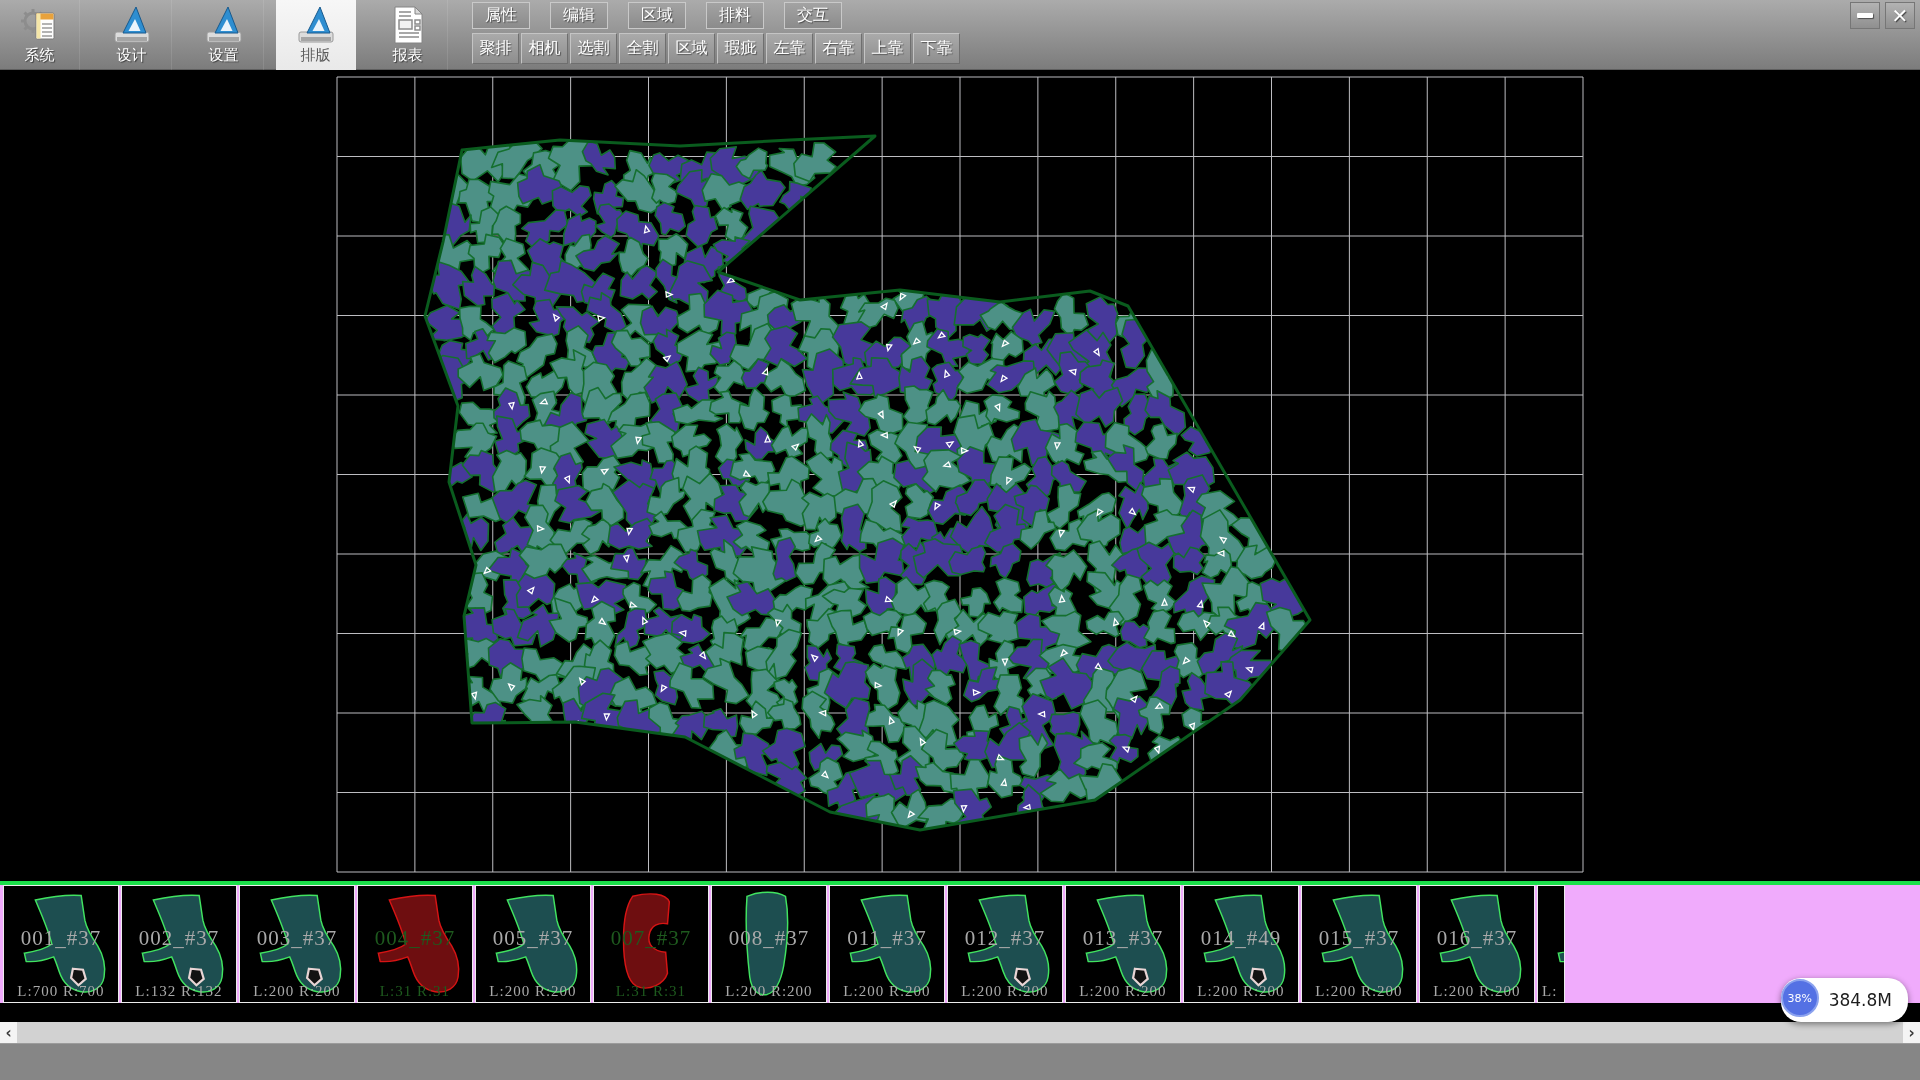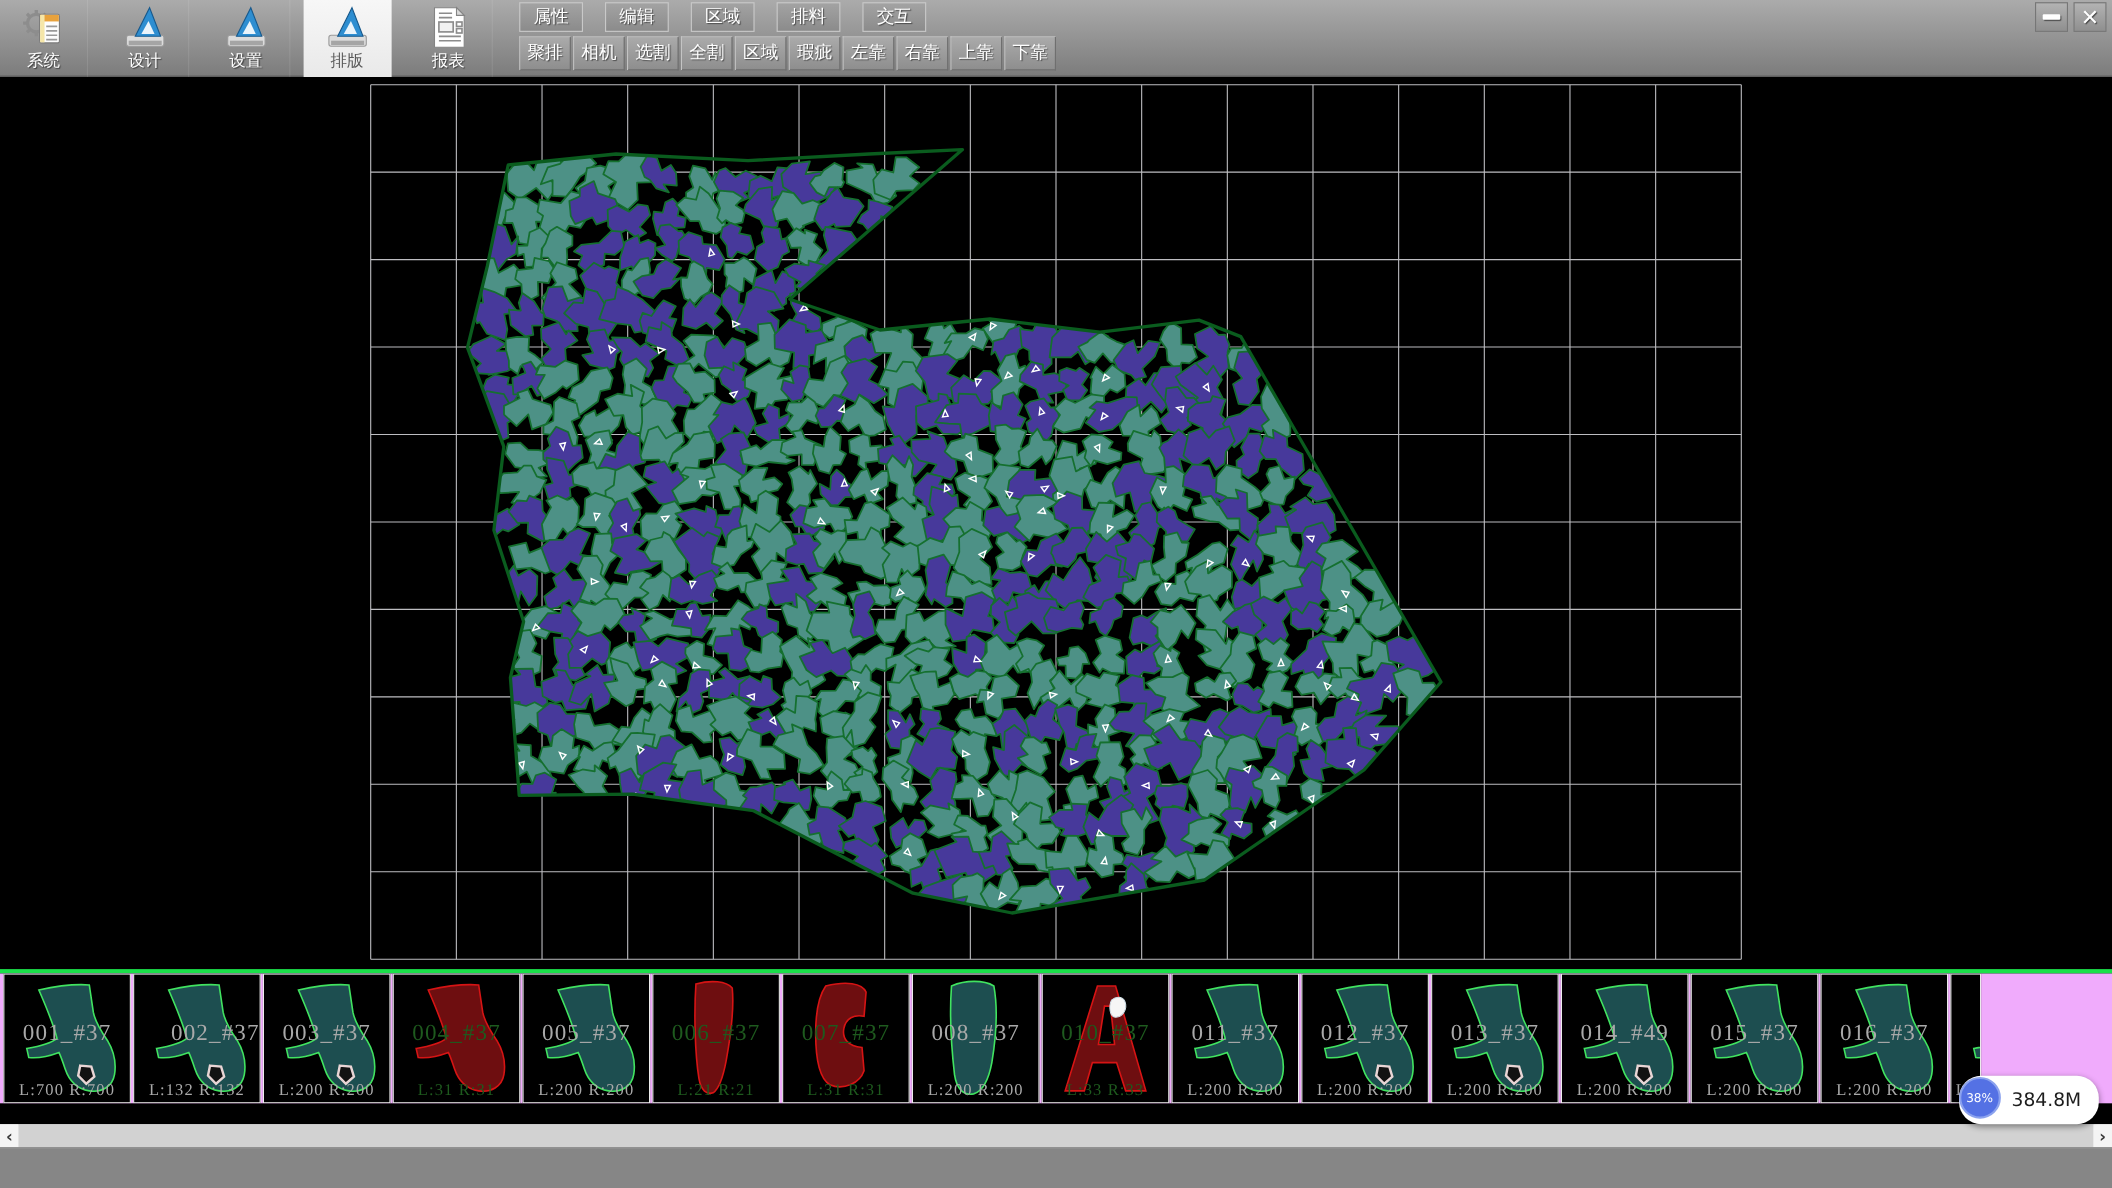--- a/index.html
+++ b/index.html
@@ -766,21 +766,21 @@
           <path d="M63,87 L74,88 L77,98 L69,105 L61,97 Z" fill="#121212" stroke="#e8d5d5" stroke-width="2.4"></path>
         </svg>
         <div class="name" style="color: rgb(169, 169, 169);">001_#37</div>
         <div class="meta" style="color: rgb(169, 169, 169);">L:700 R:700</div>
       </div>
       <div class="cell">
         <svg width="100" height="110" viewBox="0 0 100 120">
           <path d="M22,12 C40,8 58,6 72,7 L76,34 C78,44 83,52 90,62 C96,72 99,84 97,96 C95,108 84,114 72,112 C60,110 52,102 48,90 C46,84 44,78 42,74 C34,77 22,80 12,79 L10,70 C22,68 34,65 40,60 C36,44 28,26 22,12 Z" fill="#1D4E50" stroke="#41E360" stroke-width="1.6"></path>
           <path d="M63,87 L74,88 L77,98 L69,105 L61,97 Z" fill="#121212" stroke="#e8d5d5" stroke-width="2.4"></path>
         </svg>
-        <div class="name" style="color: rgb(169, 169, 169); text-align: right;">002_#37</div>
+        <div class="name" style="color: rgb(169, 169, 169);">002_#37</div>
         <div class="meta" style="color: rgb(169, 169, 169);">L:132 R:132</div>
       </div>
       <div class="cell">
         <svg width="100" height="110" viewBox="0 0 100 120">
           <path d="M22,12 C40,8 58,6 72,7 L76,34 C78,44 83,52 90,62 C96,72 99,84 97,96 C95,108 84,114 72,112 C60,110 52,102 48,90 C46,84 44,78 42,74 C34,77 22,80 12,79 L10,70 C22,68 34,65 40,60 C36,44 28,26 22,12 Z" fill="#1D4E50" stroke="#41E360" stroke-width="1.6"></path>
           <path d="M63,87 L74,88 L77,98 L69,105 L61,97 Z" fill="#121212" stroke="#e8d5d5" stroke-width="2.4"></path>
         </svg>
         <div class="name" style="color: rgb(169, 169, 169);">003_#37</div>
         <div class="meta" style="color: rgb(169, 169, 169);">L:200 R:200</div>
       </div>
@@ -793,46 +793,31 @@
       </div>
       <div class="cell">
         <svg width="100" height="110" viewBox="0 0 100 120">
           <path d="M22,12 C40,8 58,6 72,7 L76,34 C78,44 83,52 90,62 C96,72 99,84 97,96 C95,108 84,114 72,112 C60,110 52,102 48,90 C46,84 44,78 42,74 C34,77 22,80 12,79 L10,70 C22,68 34,65 40,60 C36,44 28,26 22,12 Z" fill="#1D4E50" stroke="#41E360" stroke-width="1.6"></path>
         </svg>
         <div class="name" style="color: rgb(169, 169, 169);">005_#37</div>
         <div class="meta" style="color: rgb(169, 169, 169);">L:200 R:200</div>
       </div>
       <div class="cell">
         <svg width="100" height="110" viewBox="0 0 100 120">
-          <path d="M30,6 C45,2 60,3 66,10 C68,30 64,60 60,82 C57,98 53,110 47,114 C41,116 35,112 33,100 C29,75 28,35 30,6 Z" fill="#6E0E10" stroke="#D61414" stroke-width="1.6"></path>
-        </svg>
-        <div class="name" style="color: rgb(30, 90, 30);">006_#37</div>
-        <div class="meta" style="color: rgb(30, 90, 30);">L:21 R:21</div>
-      </div>
-      <div class="cell">
-        <svg width="100" height="110" viewBox="0 0 100 120">
           <path d="M30,8 C50,3 66,5 70,14 L68,38 C58,36 50,40 48,50 C46,60 52,68 66,69 L68,92 C64,104 48,112 34,106 C24,100 20,80 20,55 C20,35 23,18 30,8 Z" fill="#6E0E10" stroke="#D61414" stroke-width="1.6"></path>
         </svg>
         <div class="name" style="color: rgb(30, 90, 30);">007_#37</div>
         <div class="meta" style="color: rgb(30, 90, 30);">L:31 R:31</div>
       </div>
       <div class="cell">
         <svg width="100" height="110" viewBox="0 0 100 120">
           <path d="M26,8 C40,2 58,2 68,8 C72,30 70,60 66,84 C63,100 58,112 48,115 C38,117 31,110 29,96 C26,70 24,35 26,8 Z" fill="#1D4E50" stroke="#41E360" stroke-width="1.6"></path>
         </svg>
         <div class="name" style="color: rgb(169, 169, 169);">008_#37</div>
         <div class="meta" style="color: rgb(169, 169, 169);">L:200 R:200</div>
-      </div>
-      <div class="cell">
-        <svg width="100" height="110" viewBox="0 0 100 120">
-          <path d="M42,8 L60,8 L90,112 L70,112 L61,84 L37,84 L29,112 L10,112 Z M49,28 L55,28 L59,66 L43,66 Z" fill="#6E0E10" stroke="#D61414" stroke-width="1.6" fill-rule="evenodd"></path>
-          <path d="M56,22 C62,17 69,19 70,26 C71,33 66,39 60,39 C54,39 53,28 56,22 Z" fill="#f6f6f6" stroke="#cfdfe8" stroke-width="1"></path>
-        </svg>
-        <div class="name" style="color: rgb(30, 90, 30);">010_#37</div>
-        <div class="meta" style="color: rgb(30, 90, 30);">L:33 R:33</div>
       </div>
       <div class="cell">
         <svg width="100" height="110" viewBox="0 0 100 120">
           <path d="M22,12 C40,8 58,6 72,7 L76,34 C78,44 83,52 90,62 C96,72 99,84 97,96 C95,108 84,114 72,112 C60,110 52,102 48,90 C46,84 44,78 42,74 C34,77 22,80 12,79 L10,70 C22,68 34,65 40,60 C36,44 28,26 22,12 Z" fill="#1D4E50" stroke="#41E360" stroke-width="1.6"></path>
         </svg>
         <div class="name" style="color: rgb(169, 169, 169);">011_#37</div>
         <div class="meta" style="color: rgb(169, 169, 169);">L:200 R:200</div>
       </div>
       <div class="cell">
         <svg width="100" height="110" viewBox="0 0 100 120">

